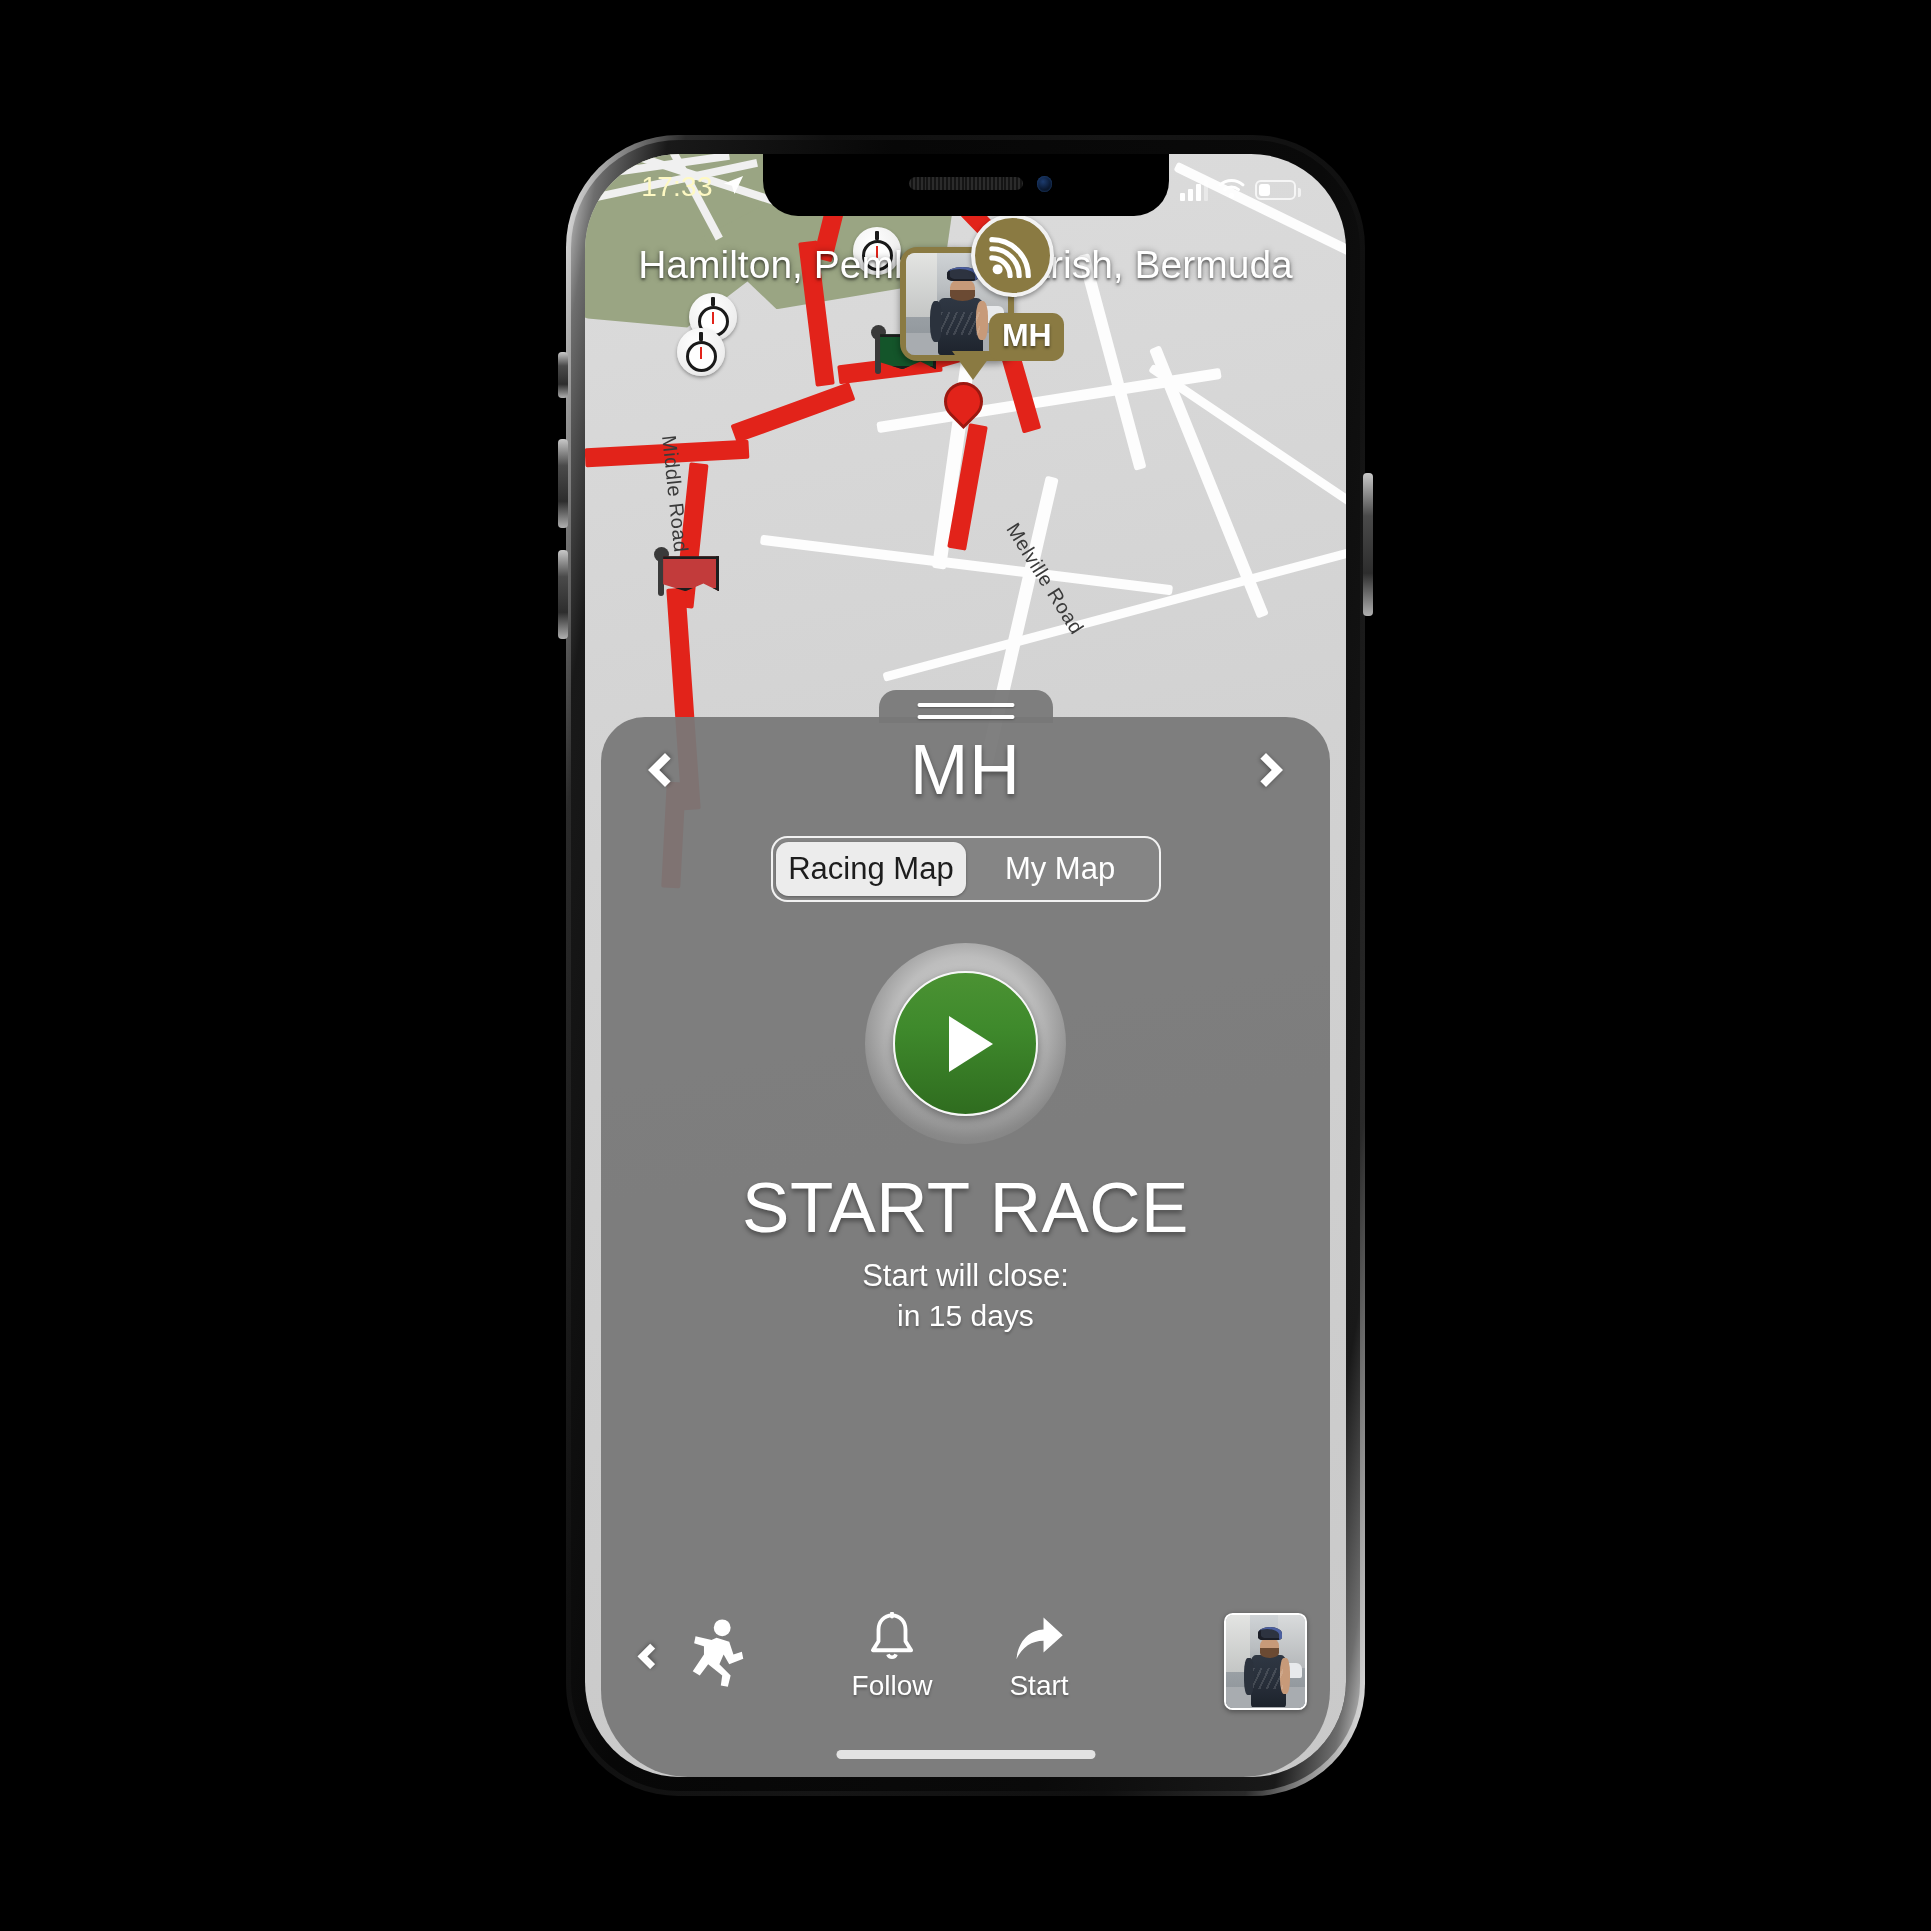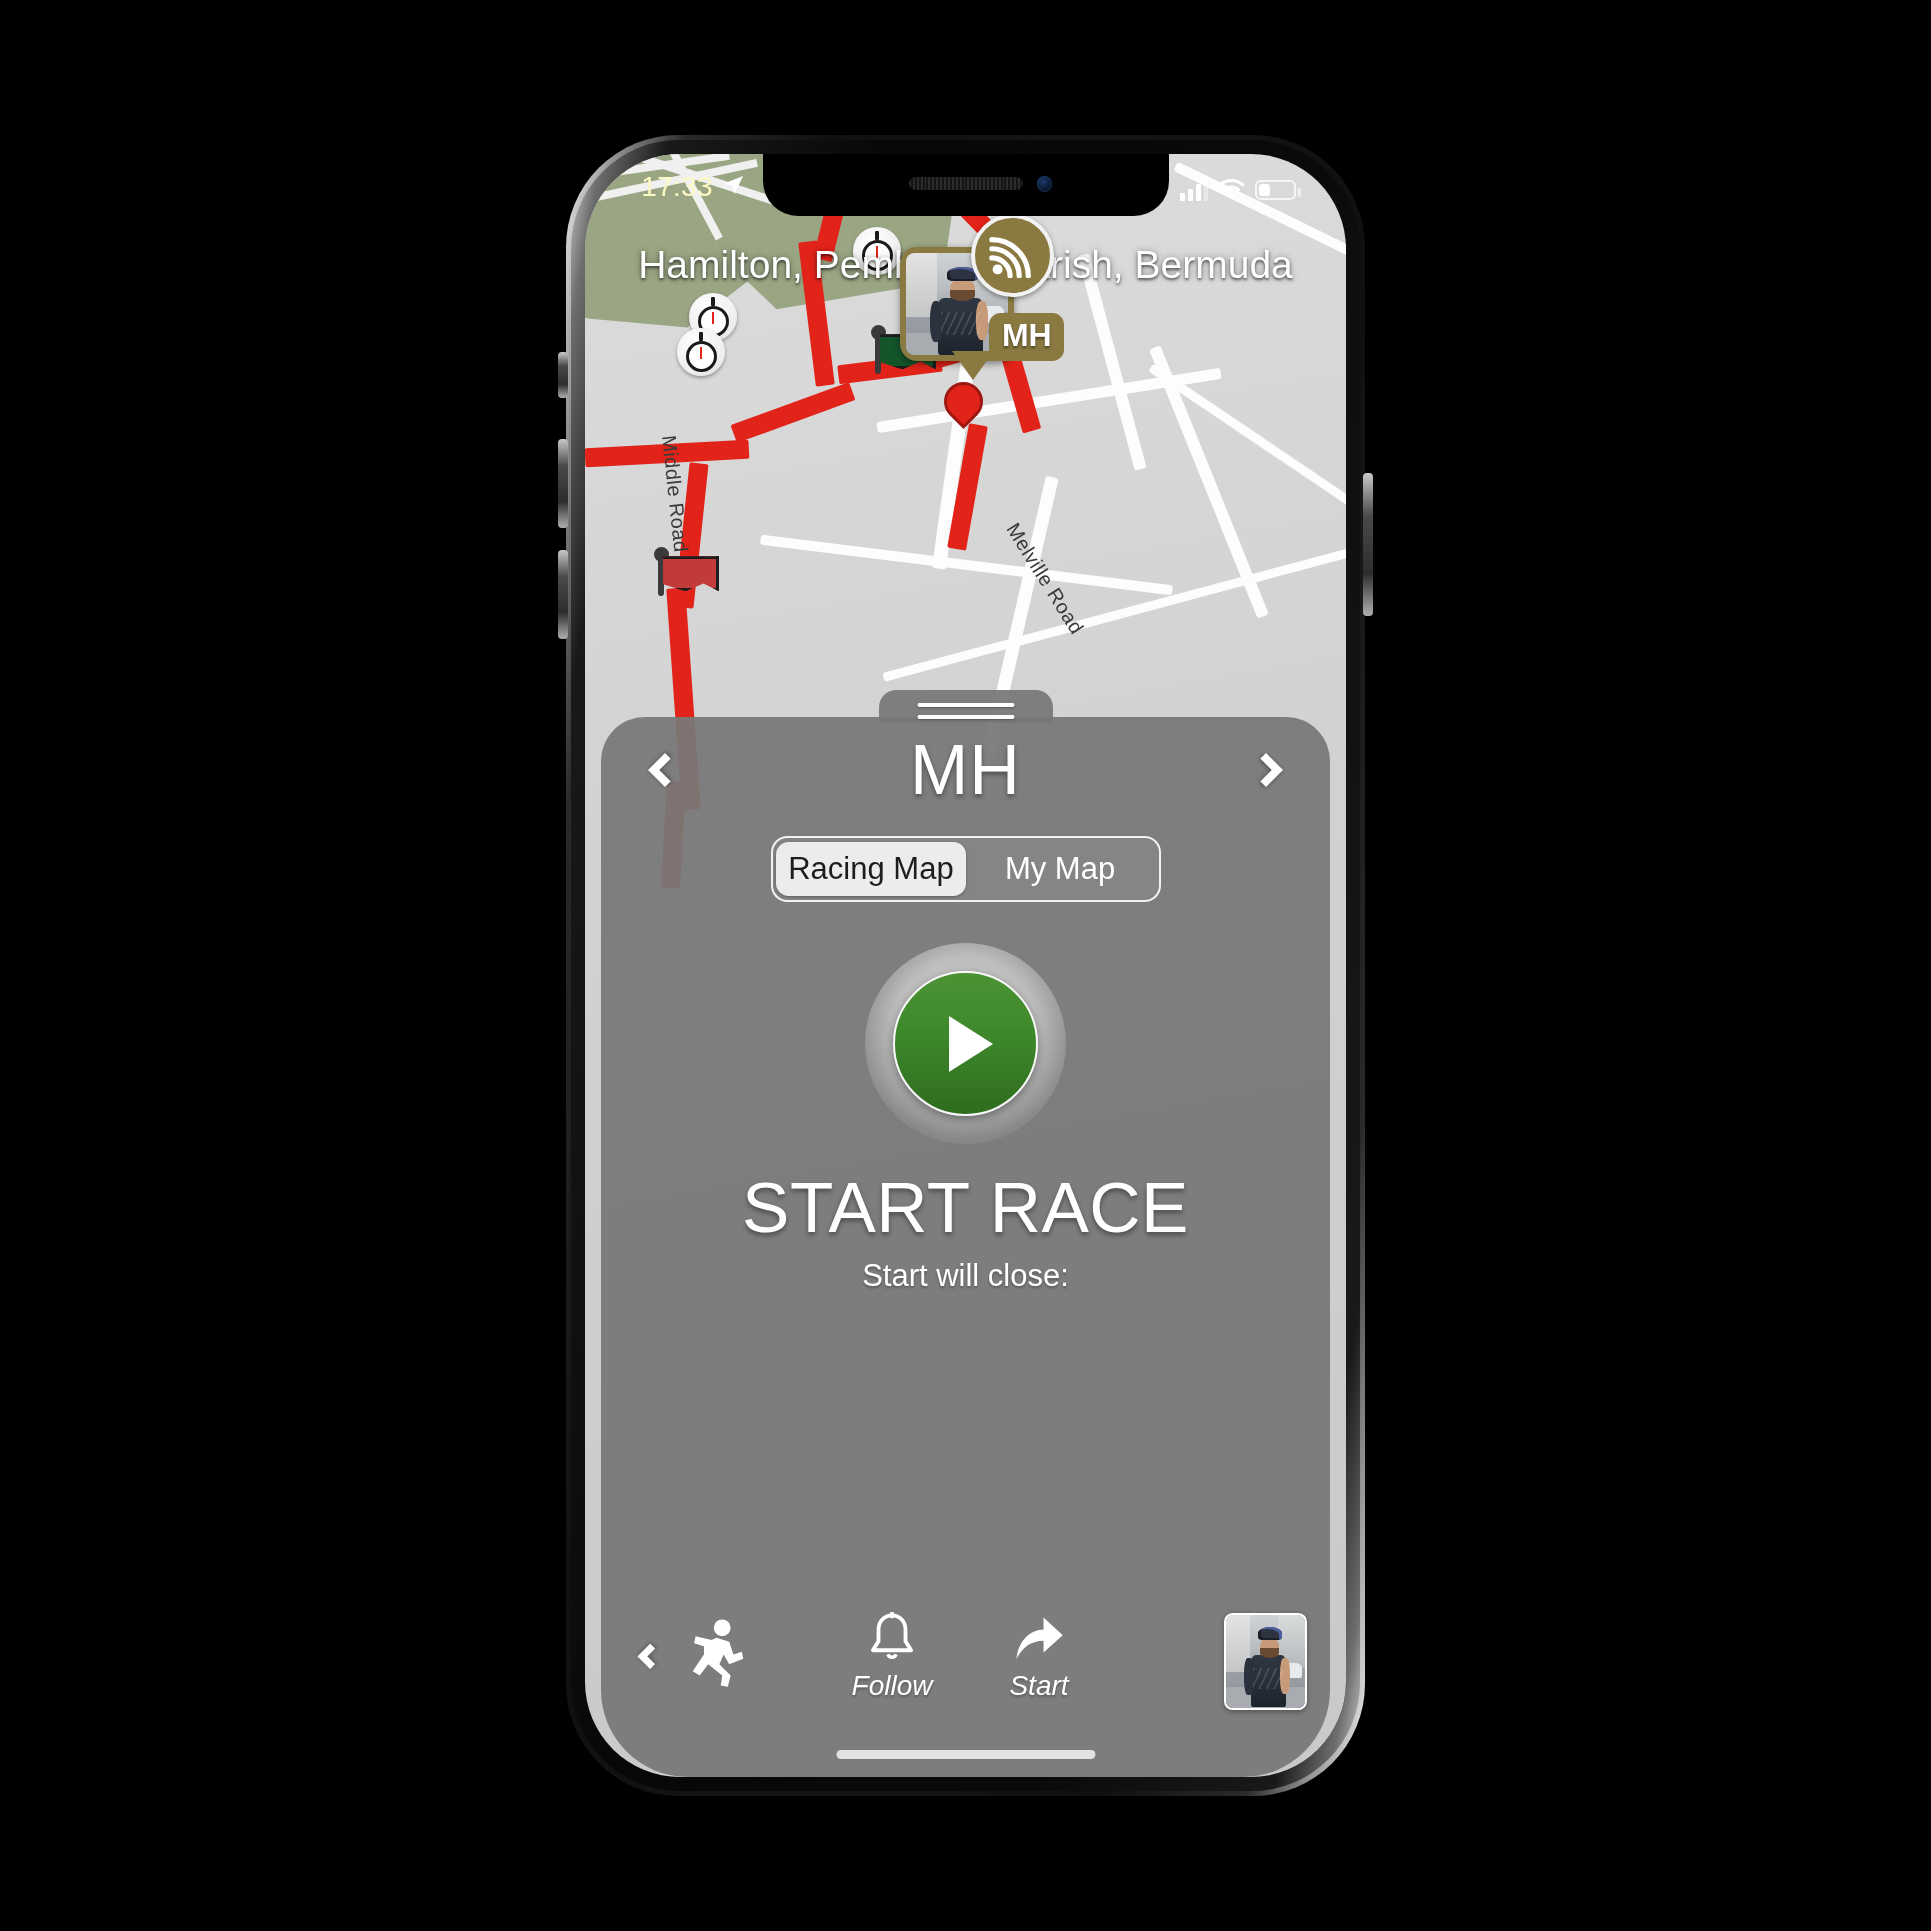--- a/index.html
+++ b/index.html
@@ -472,21 +472,20 @@
   }
   .tb-center {
     position: absolute; left: 50%; transform: translateX(-50%);
     top: 1.9px;
     display: flex; gap: 54px;
   }
   .tb-item {
     display: flex; flex-direction: column; align-items: center;
     cursor: pointer;
     width: 93px;
-    font-style: italic;
   }
   .tb-ico { height: 60px; display: flex; align-items: center; justify-content: center; }
   .tb-lbl { font-size: 28px; margin-top: 1.9px; text-shadow: 0 1.9px 2.9px rgba(0,0,0,.3); }
 
   .tb-avatar {
     position: absolute;
     right: 23px; top: 5.8px;
     width: 83px; height: 97px;
     border-radius: 8.7px;
     border: 2.9px solid #fff;
@@ -672,20 +671,21 @@
               <div class="play-btn">
                 <div class="play-tri"></div>
               </div>
             </div>
           </div>
 
           <div class="start-race">START RACE</div>
 
           <div class="closeinfo">
             <div class="ci-label">Start will close:</div>
+            <div class="ci-rel">in 15 days</div>
           </div>
 
           <div class="toolbar">
             <div class="tb-back">
               <span class="chev chev-l"></span>
             </div>
 
             <div class="tb-runner">
               <svg width="64" height="73" viewBox="0 0 44 52">
                 <circle cx="25" cy="7" r="6" fill="#fff"></circle>

